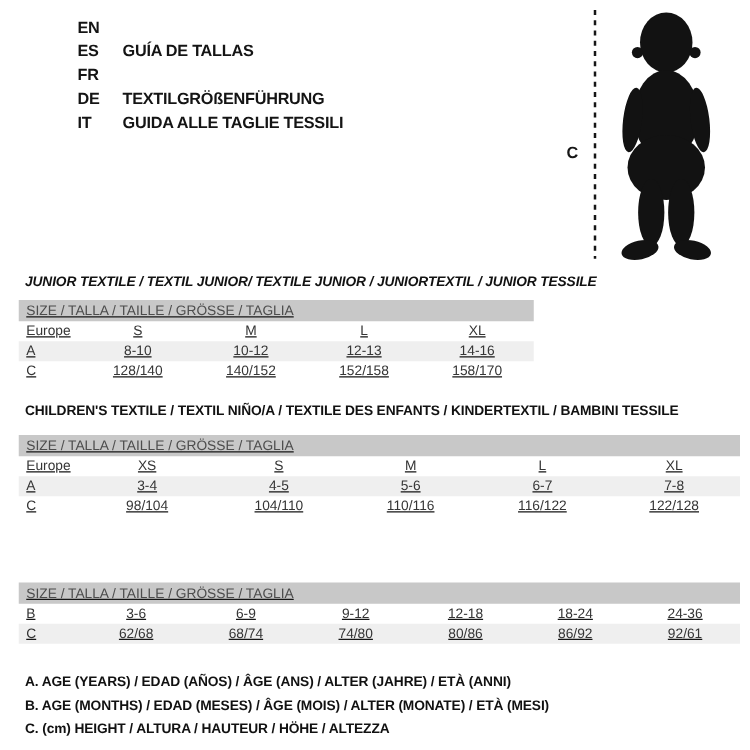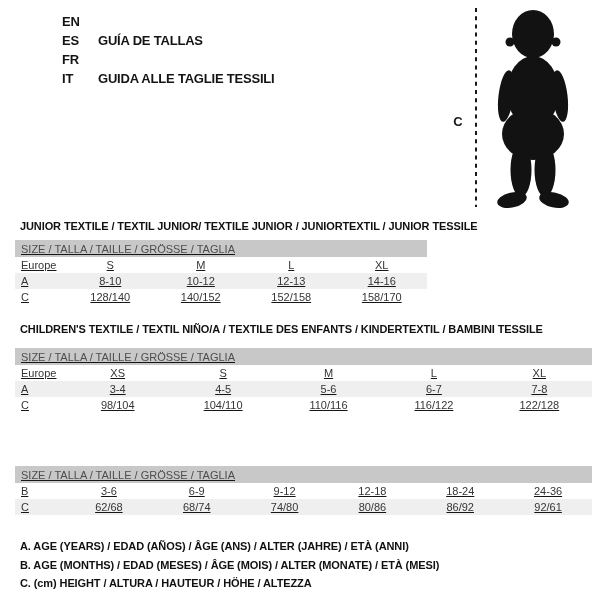--- a/index.html
+++ b/index.html
@@ -45,20 +45,24 @@
       <span class="lang-code">EN</span>
     </div>
     <div class="lang-row">
       <span class="lang-code">ES</span>
       <span class="lang-label">GUÍA DE TALLAS</span>
     </div>
     <div class="lang-row">
       <span class="lang-code">FR</span>
     </div>
     <div class="lang-row">
+      <span class="lang-code">DE</span>
+      <span class="lang-label">TEXTILGRÖßENFÜHRUNG</span>
+    </div>
+    <div class="lang-row">
       <span class="lang-code">IT</span>
       <span class="lang-label">GUIDA ALLE TAGLIE TESSILI</span>
     </div>
   </div>
 
   <svg class="figure" width="150" height="208" viewBox="0 0 150 208">
     <line x1="33" y1="4" x2="33" y2="203" stroke="#161616" stroke-width="2" stroke-dasharray="4 4.2"></line>
     <text x="15" y="122" text-anchor="middle" font-size="13" font-weight="bold" fill="#161616" font-family="Liberation Sans, sans-serif">C</text>
     <g fill="#121212">
       <ellipse cx="90" cy="30" rx="21" ry="24"></ellipse>
@@ -68,21 +72,21 @@
       <ellipse cx="63" cy="92" rx="7.5" ry="26" transform="rotate(7 63 92)"></ellipse>
       <ellipse cx="117" cy="92" rx="7.5" ry="26" transform="rotate(-7 117 92)"></ellipse>
       <ellipse cx="90" cy="130" rx="31" ry="26"></ellipse>
       <ellipse cx="78" cy="166" rx="10.5" ry="27"></ellipse>
       <ellipse cx="102" cy="166" rx="10.5" ry="27"></ellipse>
       <ellipse cx="69" cy="196" rx="15" ry="7.5" transform="rotate(-12 69 196)"></ellipse>
       <ellipse cx="111" cy="196" rx="15" ry="7.5" transform="rotate(12 111 196)"></ellipse>
     </g>
   </svg>
 
-  <div class="section-title" style="top:217px;">JUNIOR TEXTILE / TEXTIL JUNIOR/ TEXTILE JUNIOR / JUNIORTEXTIL / JUNIOR TESSILE</div>
+  <div class="section-title" style="top:217px;font-style:italic;">JUNIOR TEXTILE / TEXTIL JUNIOR/ TEXTILE JUNIOR / JUNIORTEXTIL / JUNIOR TESSILE</div>
   <div class="size-table" style="top:240px; width:412px;">
     <div class="size-bar">SIZE / TALLA / TAILLE / GRÖSSE / TAGLIA</div>
     <div>
         <div class="trow">
           <div class="tlabel">Europe</div>
           <div class="tcell">S</div>
           <div class="tcell">M</div>
           <div class="tcell">L</div>
           <div class="tcell">XL</div>
         </div>

